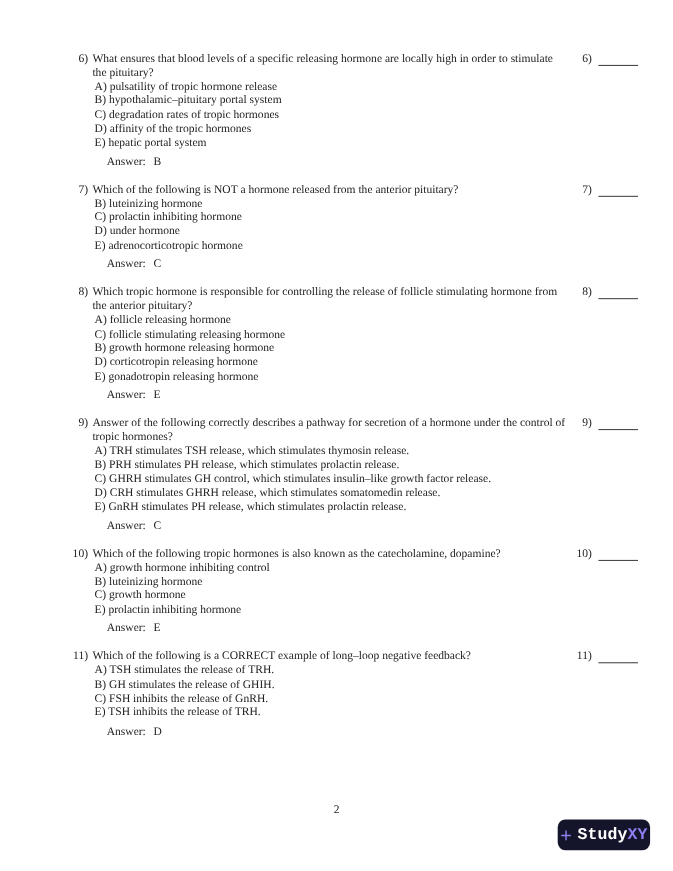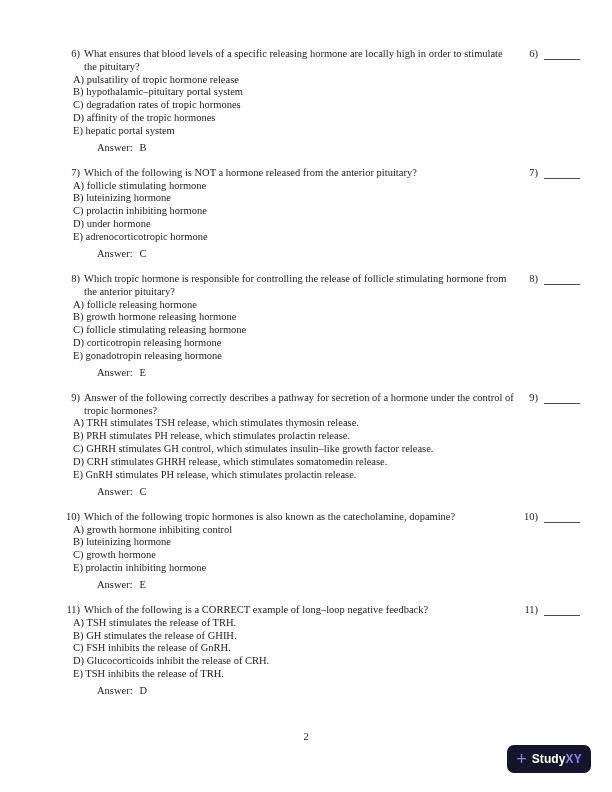--- a/index.html
+++ b/index.html
@@ -6,35 +6,35 @@
   .page{
     position:relative;width:612px;height:792px;background:#ffffff;overflow:hidden;
     font-family:"Liberation Serif","DejaVu Serif",serif;color:#222222;
   }
   .content{position:absolute;left:60px;top:48px;width:520px;font-size:10.5px;line-height:12.8px;}
   .question{display:flex;margin-bottom:12px;}
   .q-main{width:456px;flex-shrink:0;}
   .q-line{display:flex;}
   .q-num{flex:0 0 20px;text-align:right;padding-right:4px;white-space:nowrap;}
   .q-text{flex:1;}
-  .q-options{margin-left:13px;}
+  .q-options{margin-left:26px;}
   .q-option{white-space:nowrap;}
   .q-answer{margin-left:37px;margin-top:4.5px;}
   .ans-letter{margin-left:7px;}
   .q-marker{margin-left:auto;display:flex;align-items:flex-start;gap:6px;padding-top:0;}
   .m-num{white-space:nowrap;}
   .m-line{width:36px;height:11px;border-bottom:1.2px solid #4a4a4a;}
   .page-num{position:absolute;left:0;top:731px;width:100%;text-align:center;font-size:10.5px;}
   .badge{
     position:absolute;right:21px;bottom:19px;width:84px;height:28px;border-radius:7px;
     display:flex;align-items:center;justify-content:center;gap:5px;
     font-family:"Liberation Sans","DejaVu Sans",sans-serif;
   }
   .badge .plus{font-size:18px;font-weight:400;line-height:1;margin-top:-1px;}
-  .badge .name{font-size:12px;font-weight:700;letter-spacing:.1px;line-height:1;}
+  .badge .name{font-size:15px;font-weight:700;letter-spacing:.1px;line-height:1;font-family:Liberation Mono, monospace;}
 </style>
 </head>
 <body>
 
 <div class="page">
   <div class="content">
 
     <div class="question">
       <div class="q-main">
         <div class="q-line">
@@ -58,21 +58,20 @@
       </div>
     </div>
 
     <div class="question">
       <div class="q-main">
         <div class="q-line">
           <span class="q-num">7)</span>
           <span class="q-text">Which of the following is NOT a hormone released from the anterior pituitary?</span>
         </div>
         <div class="q-options">
-          <div class="q-option">A) follicle stimulating hormone</div>
           <div class="q-option">B) luteinizing hormone</div>
           <div class="q-option">C) prolactin inhibiting hormone</div>
           <div class="q-option">D) under hormone</div>
           <div class="q-option">E) adrenocorticotropic hormone</div>
         </div>
         <div class="q-answer">
           <span>Answer:</span><span class="ans-letter">C</span>
         </div>
       </div>
       <div class="q-marker">
@@ -82,22 +81,22 @@
     </div>
 
     <div class="question">
       <div class="q-main">
         <div class="q-line">
           <span class="q-num">8)</span>
           <span class="q-text">Which tropic hormone is responsible for controlling the release of follicle stimulating hormone from the anterior pituitary?</span>
         </div>
         <div class="q-options">
           <div class="q-option">A) follicle releasing hormone</div>
+          <div class="q-option">C) follicle stimulating releasing hormone</div>
           <div class="q-option">B) growth hormone releasing hormone</div>
-          <div class="q-option">C) follicle stimulating releasing hormone</div>
           <div class="q-option">D) corticotropin releasing hormone</div>
           <div class="q-option">E) gonadotropin releasing hormone</div>
         </div>
         <div class="q-answer">
           <span>Answer:</span><span class="ans-letter">E</span>
         </div>
       </div>
       <div class="q-marker">
         <span class="m-num">8)</span>
         <span class="m-line"></span>
@@ -152,21 +151,20 @@
     <div class="question">
       <div class="q-main">
         <div class="q-line">
           <span class="q-num">11)</span>
           <span class="q-text">Which of the following is a CORRECT example of long–loop negative feedback?</span>
         </div>
         <div class="q-options">
           <div class="q-option">A) TSH stimulates the release of TRH.</div>
           <div class="q-option">B) GH stimulates the release of GHIH.</div>
           <div class="q-option">C) FSH inhibits the release of GnRH.</div>
-          <div class="q-option">D) Glucocorticoids inhibit the release of CRH.</div>
           <div class="q-option">E) TSH inhibits the release of TRH.</div>
         </div>
         <div class="q-answer">
           <span>Answer:</span><span class="ans-letter">D</span>
         </div>
       </div>
       <div class="q-marker">
         <span class="m-num">11)</span>
         <span class="m-line"></span>
       </div>

